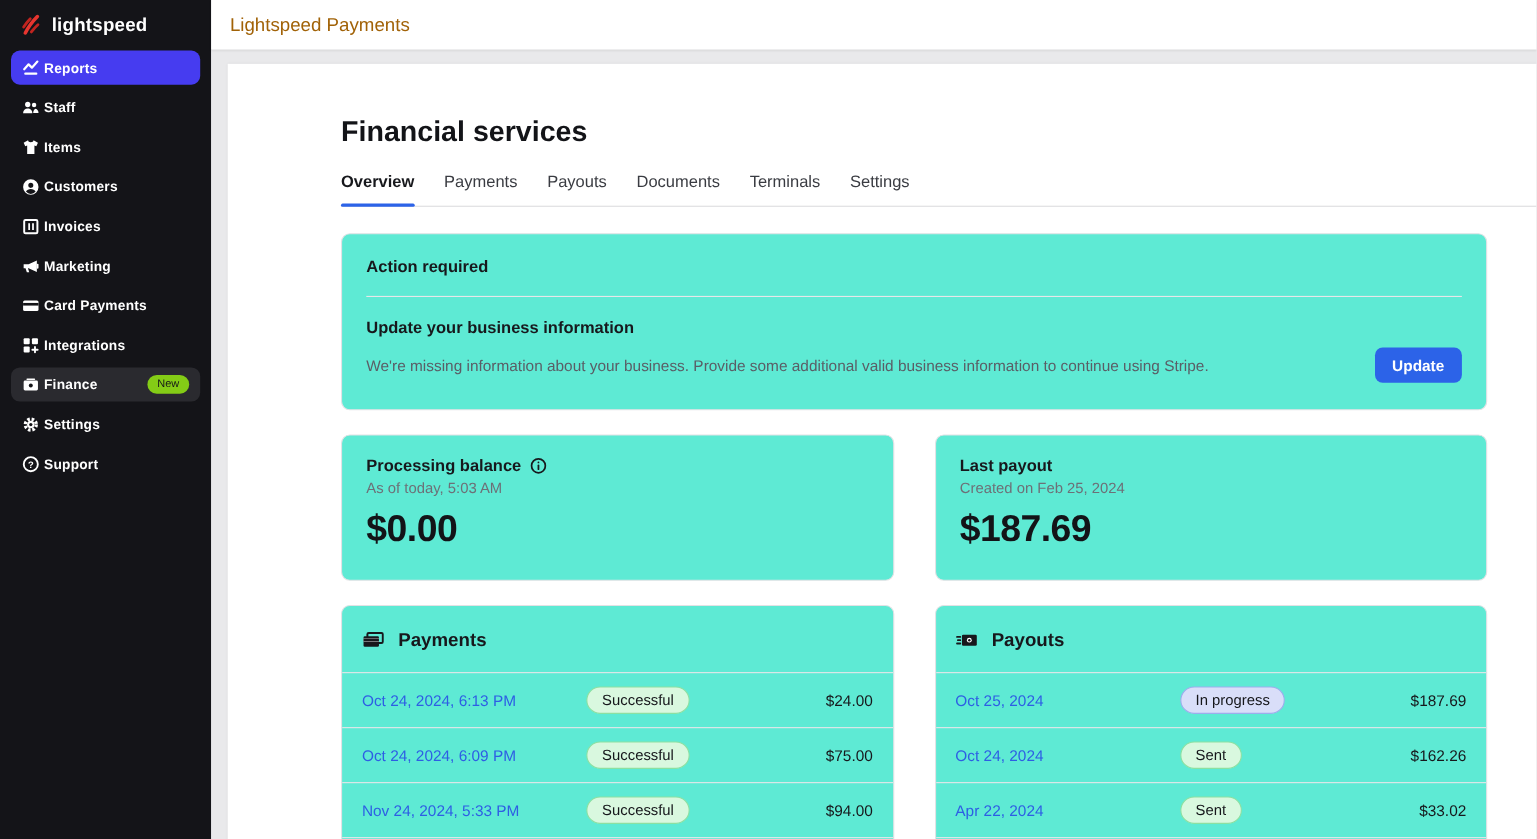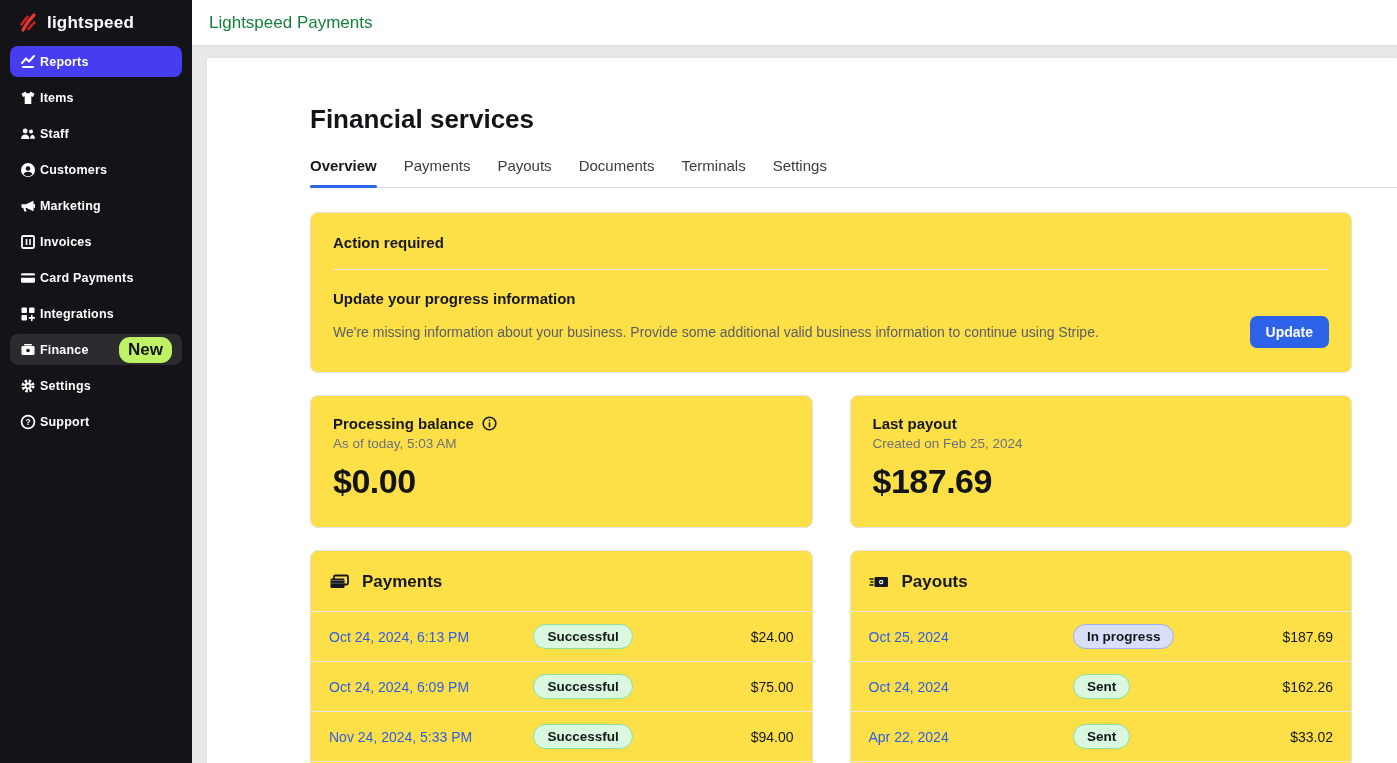--- a/index.html
+++ b/index.html
@@ -10,37 +10,37 @@
   .sidebar { width:192px; min-width:192px; height:100%; background:#141418; color:#fff; display:flex; flex-direction:column; }
   .logo-row { height:42px; display:flex; align-items:center; gap:8px; padding-left:17px; margin-top:2px; cursor:pointer; }
   .logo-text { color:#fff; font-size:17px; font-weight:700; letter-spacing:.2px; }
   .nav { padding:2px 10px; }
   .nav-item { display:flex; align-items:center; gap:4px; height:31px; padding:0 10px; border-radius:8px; margin-bottom:5px; cursor:pointer; }
   .nav-item .nlabel { font-size:12.5px; font-weight:700; color:#fff; letter-spacing:.2px; }
   .nav-item.active { background:#463cf0; }
   .nav-item.current { background:#2a2a2f; }
   .nicon { width:16px; height:16px; display:flex; align-items:center; justify-content:center; flex:none; }
   .nicon svg { display:block; }
-  .new-badge { margin-left:auto; background:#bef264; color:#141418; font-size:17px; font-weight:700; padding:3px 9px; border-radius:11px; }
+  .new-badge { margin-left:auto; background:#84cc16; color:#141418; font-size:10px; font-weight:400; padding:3px 9px; border-radius:11px; }
 
   
   .main { flex:1; display:flex; flex-direction:column; height:100%; min-width:0; }
   .topbar { height:45px; background:#fff; display:flex; align-items:center; padding-left:17px; box-shadow:0 1px 2px rgba(0,0,0,.07); position:relative; z-index:2; }
-  .topbar-title { color:#15803d; font-size:17px; font-weight:400;text-align:right; }
+  .topbar-title { color:#a16207; font-size:17px; font-weight:400;text-align:right; }
   .workspace { flex:1; background:#e9e9eb; padding:13px 0 0 15px; min-height:0; }
   .panel { background:#fff; height:calc(100% + 20px); box-shadow:0 0 3px rgba(0,0,0,.08); padding:46px 45px 0 103px; overflow:hidden; }
 
   .page-title { font-size:26px; font-weight:700; color:#131418; margin-bottom:22px; }
 
   .tabs { display:flex; gap:27px; border-bottom:1px solid #dcdcdf; margin-right:-45px; }
   .tab { font-size:15px; color:#3a3c42; padding-bottom:13px; cursor:pointer; position:relative; }
   .tab.active { color:#17181c; font-weight:700; }
   .tab.active::after { content:""; position:absolute; left:0; right:0; bottom:-1px; height:3px; background:#2c63e8; border-radius:2px; }
 
-  .card { background:#fde047; border:1px solid #e2e2e5; border-radius:8px; }
+  .card { background:#5eead4; border:1px solid #e2e2e5; border-radius:8px; }
 
   .action-card { margin-top:24px; padding:21px 22px 24px; }
   .action-card h3 { font-size:15px; font-weight:700; color:#17181c; margin-bottom:18px; }
   .action-divider { border:none; border-top:1px solid #e7e7e9; margin-bottom:20px; }
   .action-card h4 { font-size:15px; font-weight:700; color:#17181c; margin-bottom:9px; }
   .action-row { display:flex; align-items:center; gap:24px; }
   .action-desc { flex:1; font-size:14px; color:#5a5e66; }
   .btn-primary { background:#2c63e8; color:#fff; border:none; border-radius:7px; font-family:"Liberation Sans",sans-serif; font-size:14px; font-weight:700; padding:8px 16px; cursor:pointer; }
 
   .grid-2 { display:grid; grid-template-columns:1fr 1fr; gap:37px; margin-top:22px; }
@@ -49,21 +49,21 @@
   .stat-label-row { display:flex; align-items:center; gap:8px; }
   .stat-label { font-size:15px; font-weight:700; color:#17181c; }
   .stat-sub { font-size:13.5px; color:#6d7077; margin-top:4px; }
   .stat-amount { font-size:34px; font-weight:800; color:#131418; margin-top:11px; letter-spacing:-.5px; }
 
   .list-card { overflow:hidden; }
   .list-header { display:flex; align-items:center; gap:13px; padding:21px 18px 19px; }
   .list-title { font-size:17px; font-weight:700; color:#17181c; }
   .list-row { display:grid; grid-template-columns:44% 33% 23%; align-items:center; height:50px; padding:0 18px; border-top:1px solid #e7e7e9; }
   .row-link { font-size:14px; color:#2e5ee4; text-decoration:none; cursor:pointer; }
-  .badge { justify-self:start; font-size:13.5px; font-weight:700; color:#15161a; padding:4px 13px; border-radius:14px; }
+  .badge { justify-self:start; font-size:13.5px; font-weight:400; color:#15161a; padding:4px 13px; border-radius:14px; }
   .badge.success { background:#d9f8df; border:1px solid #8ce0a1; }
   .badge.progress { background:#d9def9; border:1px solid #9daded; }
   .amount { justify-self:end; font-size:14px; color:#17181c; }
 </style>
 </head>
 <body>
 
 <aside class="sidebar">
   <div class="logo-row">
     <span class="nicon" style="width:22px;height:22px">
@@ -84,66 +84,66 @@
             <polyline points="2,9 6,4.5 9,7.5 14,2" fill="none" stroke="#fff" stroke-width="2" stroke-linecap="round" stroke-linejoin="round"></polyline>
             <rect x="2" y="12" width="12" height="2" rx="1" fill="#fff"></rect>
           </svg>
       </span>
       <span class="nlabel">Reports</span>
     </div>
 
     <div class="nav-item">
       <span class="nicon">
         <svg width="16" height="16" viewBox="0 0 16 16">
-            <path d="M5.5 1.5 L1.5 3.8 L3 7 L4.7 6.2 V14 H11.3 V6.2 L13 7 L14.5 3.8 L10.5 1.5 C10.5 2.6 9.4 3.3 8 3.3 C6.6 3.3 5.5 2.6 5.5 1.5 Z" fill="#fff"></path>
-          </svg>
-      </span>
-      <span class="nlabel">Items</span>
-    </div>
-
-    <div class="nav-item">
-      <span class="nicon">
-        <svg width="16" height="16" viewBox="0 0 16 16">
             <circle cx="5.2" cy="5" r="2.4" fill="#fff"></circle>
             <circle cx="11" cy="5.4" r="2" fill="#fff"></circle>
             <path d="M1 13 C1 10.3 2.9 8.6 5.2 8.6 C7.5 8.6 9.4 10.3 9.4 13 Z" fill="#fff"></path>
             <path d="M10.2 12.8 C10.2 10.8 11 9.3 12.4 8.8 C13.9 9.3 15 10.8 15 12.8 Z" fill="#fff"></path>
           </svg>
       </span>
       <span class="nlabel">Staff</span>
     </div>
 
     <div class="nav-item">
       <span class="nicon">
         <svg width="16" height="16" viewBox="0 0 16 16">
+            <path d="M5.5 1.5 L1.5 3.8 L3 7 L4.7 6.2 V14 H11.3 V6.2 L13 7 L14.5 3.8 L10.5 1.5 C10.5 2.6 9.4 3.3 8 3.3 C6.6 3.3 5.5 2.6 5.5 1.5 Z" fill="#fff"></path>
+          </svg>
+      </span>
+      <span class="nlabel">Items</span>
+    </div>
+
+    <div class="nav-item">
+      <span class="nicon">
+        <svg width="16" height="16" viewBox="0 0 16 16">
             <path d="M8 1 A7 7 0 1 0 8 15 A7 7 0 1 0 8 1 Z M8 4.2 A2.3 2.3 0 1 1 8 8.8 A2.3 2.3 0 1 1 8 4.2 Z M3.6 12.2 C4.4 10.6 6.1 9.8 8 9.8 C9.9 9.8 11.6 10.6 12.4 12.2 A5.6 5.6 0 0 1 3.6 12.2 Z" fill="#fff" fill-rule="evenodd"></path>
           </svg>
       </span>
       <span class="nlabel">Customers</span>
-    </div>
-
-    <div class="nav-item">
-      <span class="nicon">
-        <svg width="16" height="16" viewBox="0 0 16 16">
-            <path d="M1.5 6.2 V9.8 H3.2 L4.4 13.6 H6.6 L5.4 9.8 H6 L13.5 13.2 V2.8 L6 6.2 Z" fill="#fff"></path>
-            <path d="M14.2 6.5 V9.5" stroke="#fff" stroke-width="1.6" stroke-linecap="round"></path>
-          </svg>
-      </span>
-      <span class="nlabel">Marketing</span>
     </div>
 
     <div class="nav-item">
       <span class="nicon">
         <svg width="16" height="16" viewBox="0 0 16 16">
             <rect x="2" y="2" width="12" height="12" rx="1.2" fill="none" stroke="#fff" stroke-width="1.8"></rect>
             <line x1="6.5" y1="5" x2="6.5" y2="11" stroke="#fff" stroke-width="1.6"></line>
             <line x1="10" y1="5" x2="10" y2="11" stroke="#fff" stroke-width="1.6"></line>
           </svg>
       </span>
       <span class="nlabel">Invoices</span>
+    </div>
+
+    <div class="nav-item">
+      <span class="nicon">
+        <svg width="16" height="16" viewBox="0 0 16 16">
+            <path d="M1.5 6.2 V9.8 H3.2 L4.4 13.6 H6.6 L5.4 9.8 H6 L13.5 13.2 V2.8 L6 6.2 Z" fill="#fff"></path>
+            <path d="M14.2 6.5 V9.5" stroke="#fff" stroke-width="1.6" stroke-linecap="round"></path>
+          </svg>
+      </span>
+      <span class="nlabel">Marketing</span>
     </div>
 
     <div class="nav-item">
       <span class="nicon">
         <svg width="16" height="16" viewBox="0 0 16 16">
             <rect x="1" y="3.2" width="14" height="9.6" rx="1.4" fill="#fff"></rect>
             <rect x="1" y="5.4" width="14" height="2.4" fill="#141418"></rect>
           </svg>
       </span>
       <span class="nlabel">Card Payments</span>
@@ -212,21 +212,21 @@
         <div class="tab">Payments</div>
         <div class="tab">Payouts</div>
         <div class="tab">Documents</div>
         <div class="tab">Terminals</div>
         <div class="tab">Settings</div>
       </div>
 
       <div class="card action-card">
         <h3>Action required</h3>
         <hr class="action-divider">
-        <h4>Update your progress information</h4>
+        <h4>Update your business information</h4>
         <div class="action-row">
           <p class="action-desc">We're missing information about your business. Provide some additional valid business information to continue using Stripe.</p>
           <button class="btn-primary">Update</button>
         </div>
       </div>
 
       <div class="grid-2">
         <div class="card stat-card">
           <div class="stat-label-row">
             <span class="stat-label">Processing balance</span>

